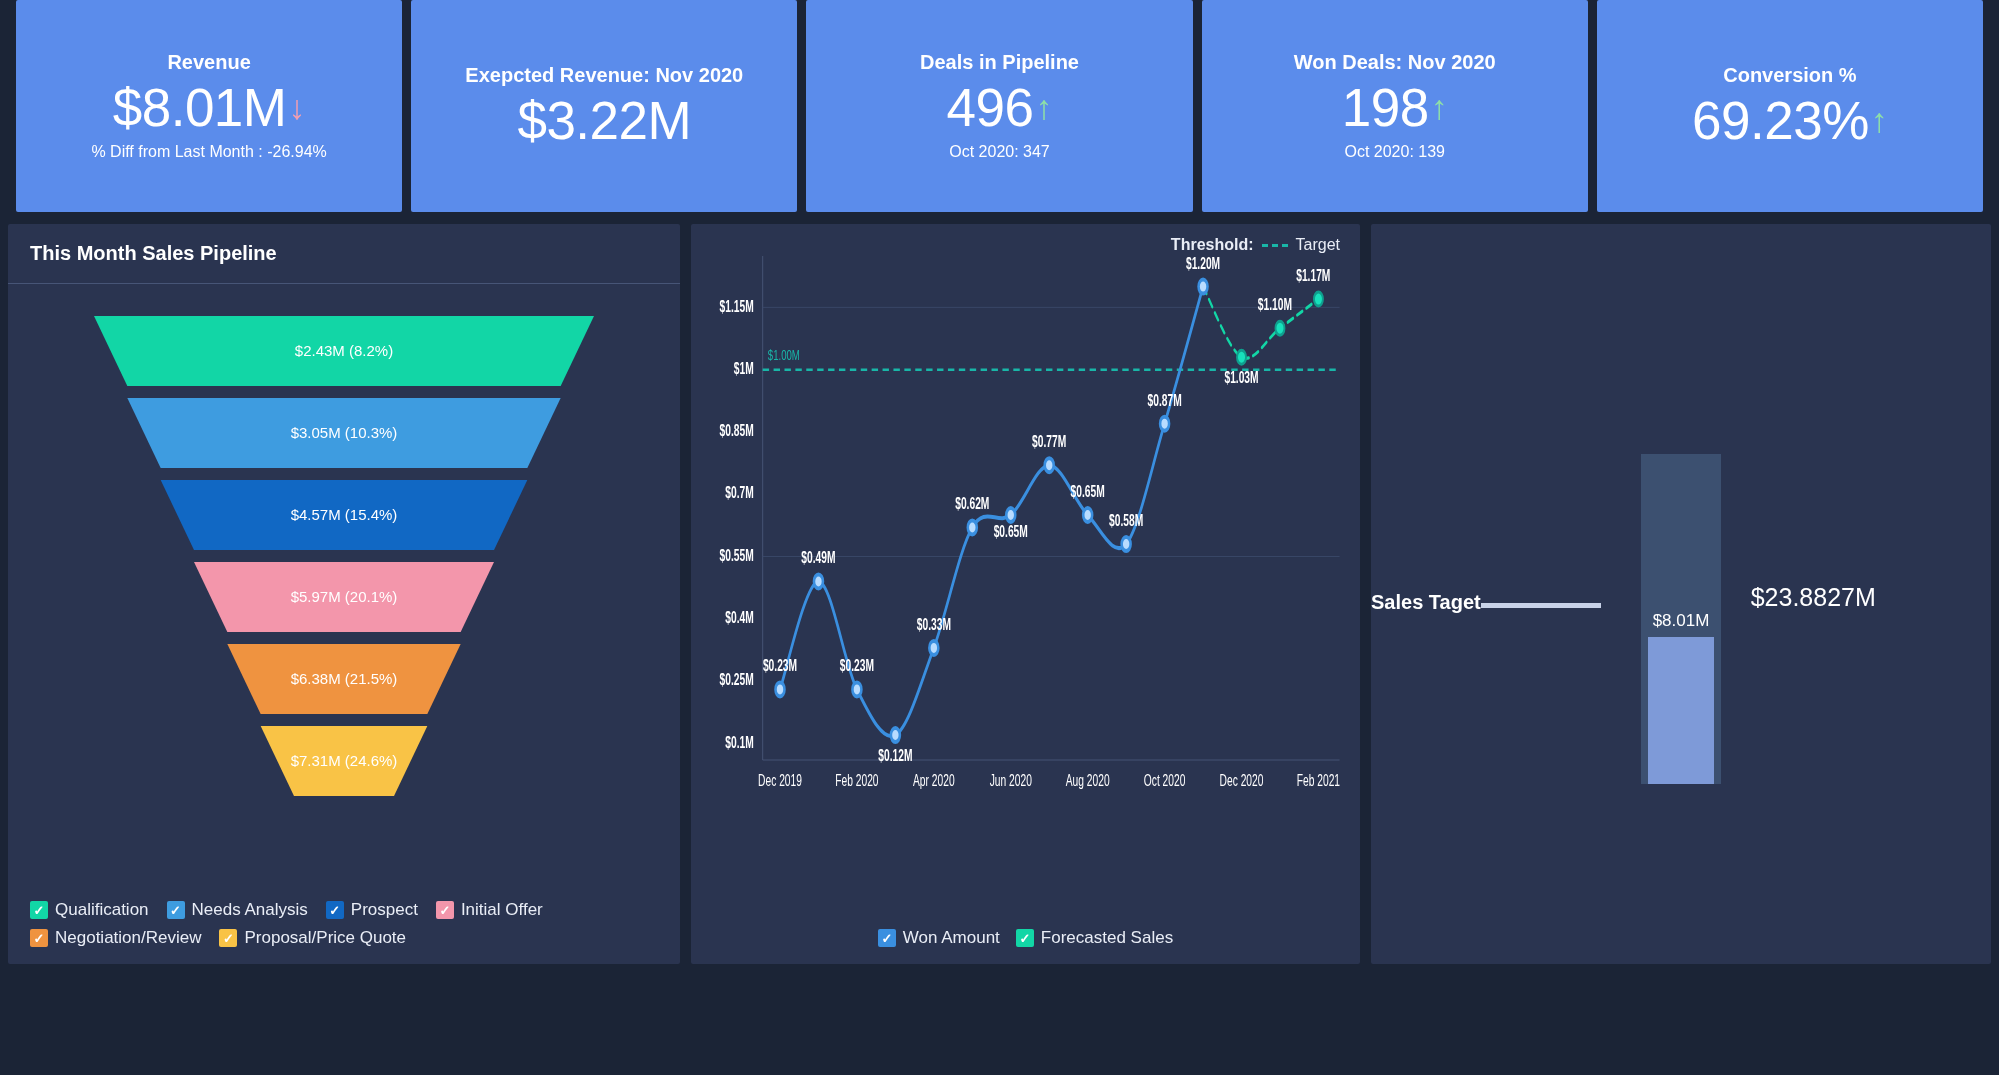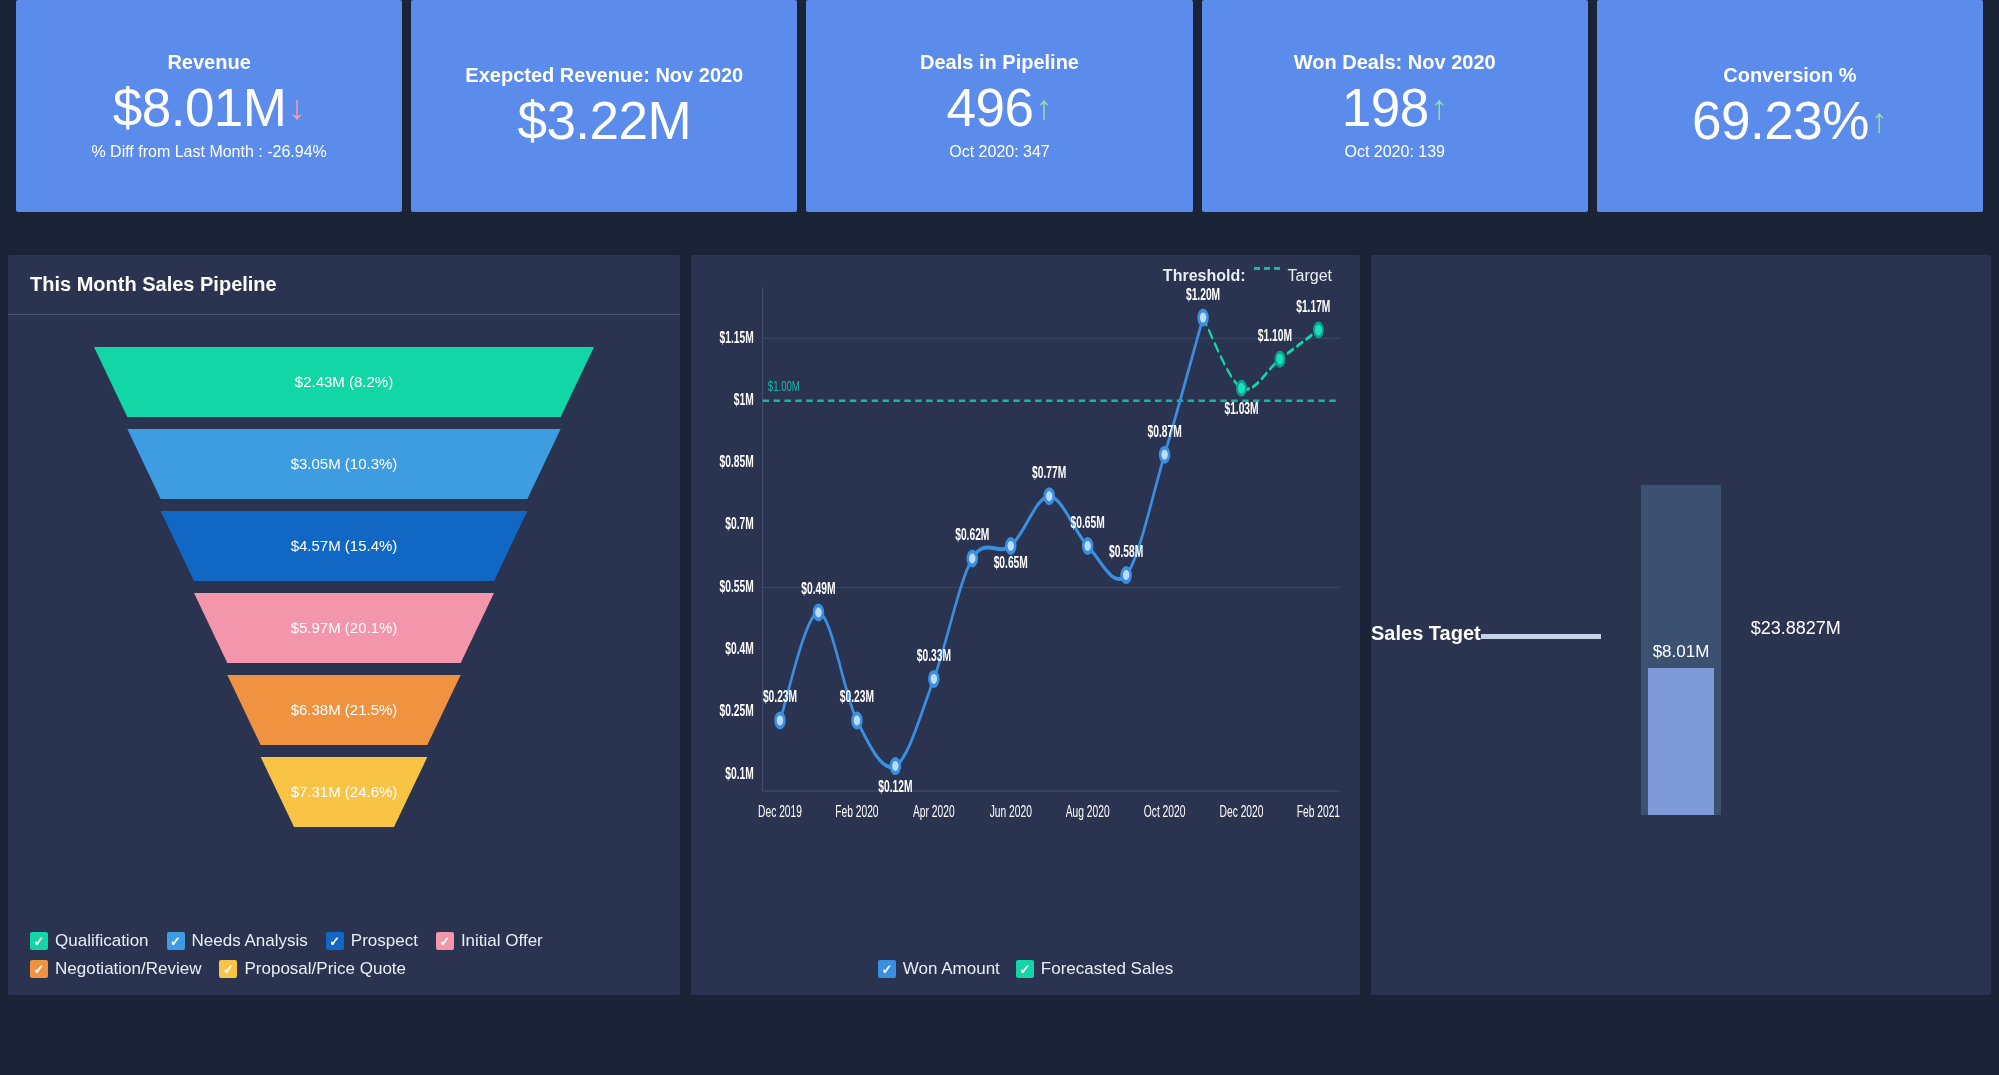--- a/index.html
+++ b/index.html
@@ -29,21 +29,21 @@
   .kpi-title { font-size: 20px; font-weight: bold; margin-bottom: 6px; text-align: center; }
   .kpi-value-row { display: flex; align-items: center; justify-content: center; gap: 2px; }
   .kpi-value { font-size: 53px; font-weight: 400; line-height: 1.05; letter-spacing: -0.5px; }
   .arrow { font-size: 34px; line-height: 1; font-weight: 400; }
   .arrow.down { color: #f29eb0; }
   .arrow.up { color: #8fe0a7; }
   .kpi-sub { font-size: 16px; margin-top: 8px; text-align: center; }
 
   
   .panels {
-    display: flex; gap: 11px; padding: 12px 8px 8px 8px; height: 760px; margin-top: 31px;
+    display: flex; gap: 11px; padding: 12px 8px 8px 8px; height: 760px;
   }
   .panel { background: #2a3450; border-radius: 2px; display: flex; flex-direction: column; }
   .panel-head {
     height: 60px; display: flex; align-items: center; justify-content: space-between;
     padding: 0 22px; border-bottom: 1px solid #475577;
   }
   .panel-title { color: #ffffff; font-size: 20px; font-weight: bold; }
   .head-icons { display: flex; gap: 14px; align-items: center; }
   .head-icons svg { display: block; }
 
@@ -66,22 +66,22 @@
   .legend-item { display: flex; align-items: center; gap: 7px; color: #e9edf6; font-size: 17px; }
   .legend-box {
     width: 18px; height: 18px; border-radius: 2px;
     display: flex; align-items: center; justify-content: center;
     color: #ffffff; font-size: 13px; line-height: 1; font-weight: bold;
   }
 
   
   .trend-body { flex: 1; position: relative; padding: 6px 14px 0 14px; }
   .threshold-legend {
-    position: absolute; right: 28px; top: 12px;
-    display: flex; gap: 8px; color: #e9edf6;
+    position: absolute; right: 20px; top: 12px;
+    display: flex; align-items: center; gap: 8px; color: #e9edf6;
     font-size: 16px; font-weight: bold;
   }
   .thr-dash { width: 26px; height: 0; border-top: 3px dashed #19b6a8; }
   .thr-target { font-weight: normal; color: #e9edf6; }
   .chart-svg { display: block; width: 100%; height: 600px; }
   .ytick { fill: #ffffff; font-size: 16px; font-weight: bold; text-anchor: end;
            dominant-baseline: middle; }
   .xtick { fill: #ffffff; font-size: 16px; text-anchor: middle; }
   .pt-label { fill: #ffffff; font-size: 16px; font-weight: bold; text-anchor: middle; }
   .thr-label { fill: #19b6a8; font-size: 15px; text-anchor: start; }
@@ -89,21 +89,21 @@
     display: flex; gap: 16px; justify-content: center; align-items: center;
     padding-bottom: 16px;
   }
 
   
   .target-body { flex: 1; width: 100%; position: relative; display: flex;
                  flex-direction: row; align-items: center; }
   .target-title { color: #ffffff; font-size: 20px; font-weight: bold;
                   margin-top: 16px; text-align: center; }
   .target-marker { width: 120px; height: 5px; background: #c8d2e8; margin-top: 22px; }
-  .target-value { color: #ffffff; font-size: 18px; margin-top: 6px; margin-left: 150px; }
+  .target-value { color: #ffffff; font-size: 25px; margin-top: 6px; margin-left: 150px; }
   .gauge-wrap { position: absolute; top: 230px; left: 50%; transform: translateX(-50%);
                 width: 80px; height: 330px; }
   .gauge-track { position: absolute; inset: 0; background: #3c5070; }
   .gauge-fill { position: absolute; bottom: 0; left: 7px; width: 66px;
                 background: #7e9ad8; }
   .gauge-fill-label { position: absolute; color: #ffffff; font-size: 17px;
                       left: 50%; transform: translateX(-50%); top: -26px; white-space: nowrap; }
 </style>
 </head>
 <body>

